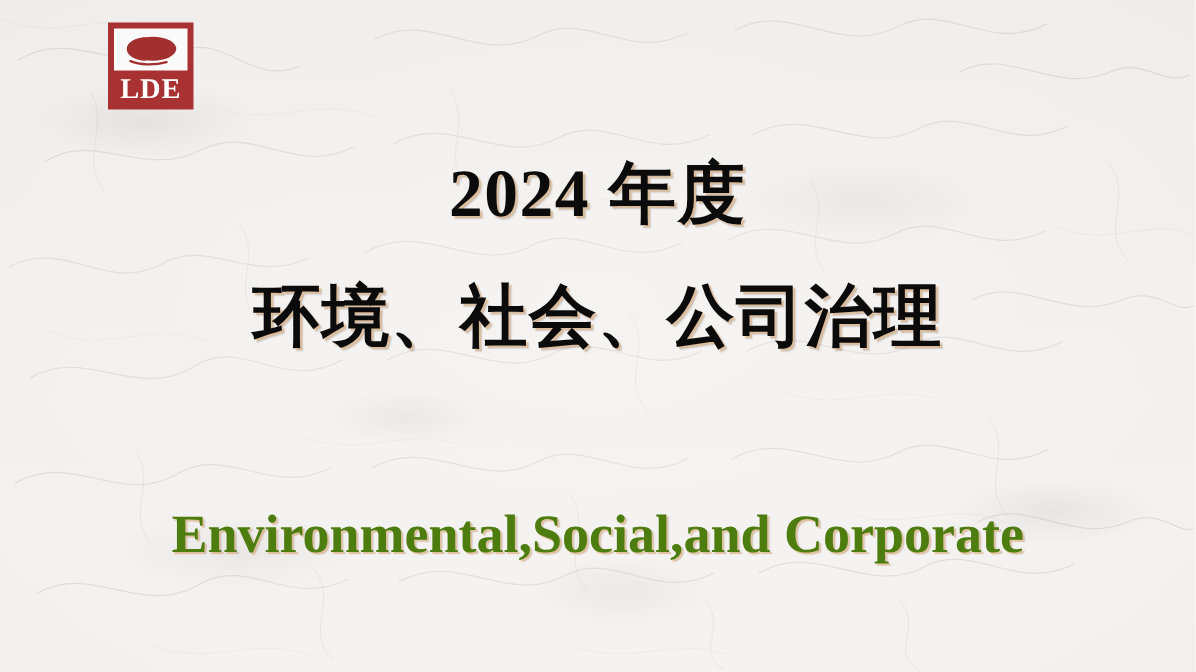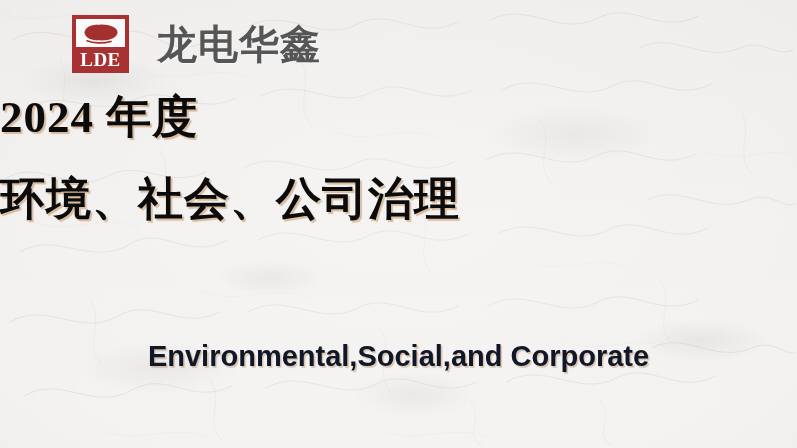--- a/index.html
+++ b/index.html
@@ -53,21 +53,21 @@
   }
 
   
   #logo-lockup {
     position: absolute;
     left: 72px;
     top: 15px;
     z-index: 5;
     display: flex;
     align-items: center;
-    gap: 28px;
+    gap: 4px;
   }
 
   #logo-mark {
     position: relative;
     width: 57px;
     height: 58px;
     background: #a83232;
     display: flex;
     flex-direction: column;
     align-items: center;
@@ -104,22 +104,23 @@
     letter-spacing: 1px;
     white-space: nowrap;
     text-shadow: 1px 1px 0 rgba(255,255,255,0.55);
   }
 
   
   #title-block {
     position: absolute;
     left: 0;
     right: 0;
-    top: 76px;
+    top: 88px;
     z-index: 5;
+    text-align: center;
   }
 
   .cn-title-line {
     color: #0b0b0b;
     font-family: "Liberation Serif", "DejaVu Serif", serif;
     font-weight: bold;
     font-size: 45px;
     line-height: 82px;
     letter-spacing: 1px;
     white-space: nowrap;
@@ -131,24 +132,24 @@
   #subtitle-block {
     position: absolute;
     left: 0;
     right: 0;
     top: 332px;
     z-index: 5;
     text-align: center;
   }
 
   .en-subtitle-line {
-    color: #0f172a;
-    font-family: Liberation Sans, sans-serif;
-    font-weight: bold;
-    font-size: 29px;
+    color: #4d7c0f;
+    font-family: Liberation Serif, serif;
+    font-weight: bold;
+    font-size: 36px;
     line-height: 48px;
     letter-spacing: 0px;
     white-space: nowrap;
     text-shadow: 1.2px 1.2px 0 rgba(255,165,70,0.32),
                  1.6px 1.6px 1px rgba(60,60,60,0.20);
   }
 </style>
 </head>
 <body>
 
@@ -217,21 +218,20 @@
         <svg id="logo-emblem-svg" width="40" height="22" viewBox="0 0 40 22" xmlns="http://www.w3.org/2000/svg">
           <ellipse cx="21" cy="10.5" rx="15.5" ry="8" fill="#a2302f"></ellipse>
           <path d="M17.5,2.6 C9.5,2.6 3.5,6.2 3.5,10.6 C3.5,15.0 9.5,18.6 17.5,18.6
                    C13.0,17.3 10.0,14.2 10.0,10.6 C10.0,7.0 13.0,3.9 17.5,2.6 Z" fill="#a2302f"></path>
           <path d="M6.0,18.8 C12.0,21.4 22.0,21.6 30.0,19.4" fill="none" stroke="#a2302f" stroke-width="1.6" stroke-linecap="round"></path>
         </svg>
       </div>
       <div id="logo-wordmark-lde">LDE</div>
     </div>
 
-    <div id="logo-company-name">龙电华鑫</div>
   </div>
 
   <div id="title-block">
     <div class="cn-title-line">2024 年度</div>
     <div class="cn-title-line">环境、社会、公司治理</div>
   </div>
 
   <div id="subtitle-block">
     <div class="en-subtitle-line">Environmental,Social,and Corporate</div>
   </div>

